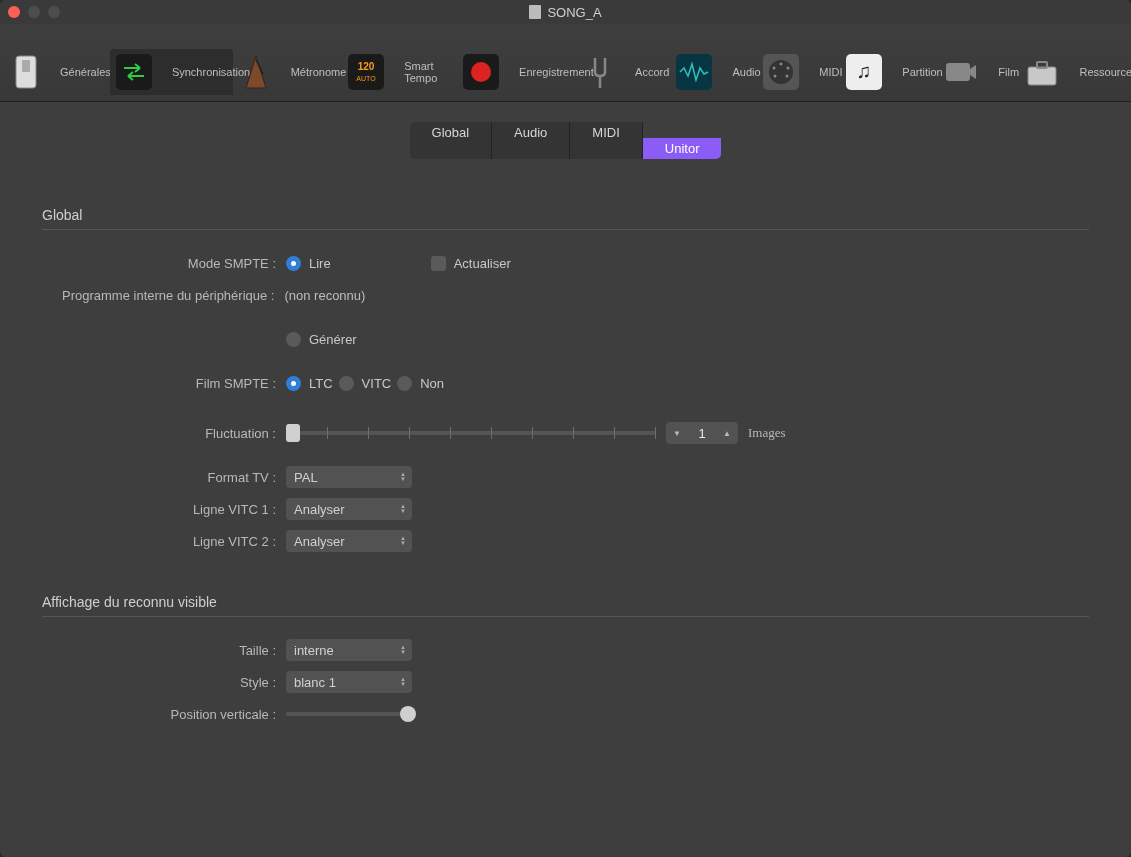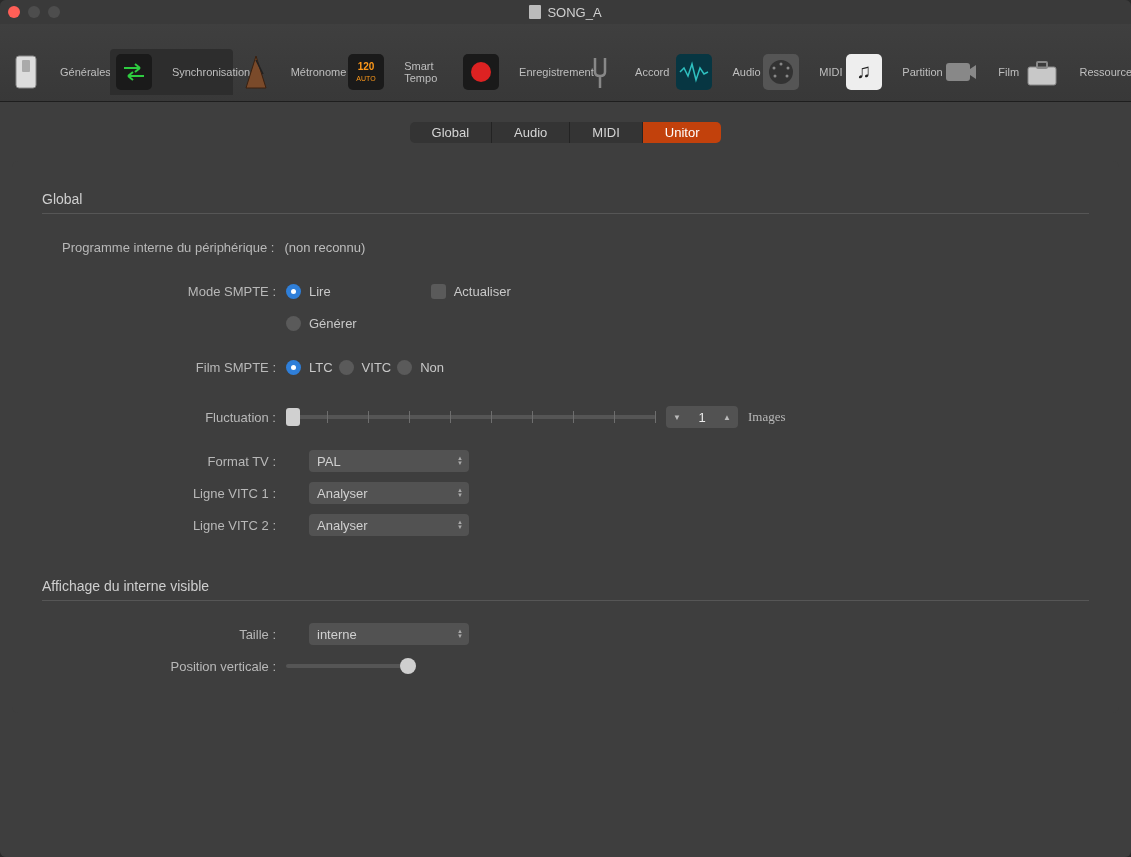--- a/index.html
+++ b/index.html
@@ -103,22 +103,23 @@
   .sub-tab {
     padding: 3px 22px;
     font-size: 13px;
     background: #343434;
     color: #d5d5d5;
     border-right: 1px solid #232323;
     cursor: pointer;
   }
   .sub-tab:last-child { border-right: none; }
   .sub-tab.active {
-    background: #c2410c;
+    background: #8b5cf6;
     color: #fff;
+    margin-top: 16px;
   }
   .panel {
     background: #3e3e3e;
     border-radius: 6px;
     padding: 20px 30px 30px 30px;
   }
   .section-heading {
     font-size: 14px;
     color: #cfcfcf;
     margin: 10px 0 4px 0;
@@ -256,28 +257,27 @@
   }
   .unit-label {
     color: #b8b8b8;
     font-size: 13px;
     font-family: Liberation Serif, serif;
   }
   .select {
     background: #525252;
     border-radius: 4px;
     height: 22px;
-    width: 160px;
+    width: 126px;
     display: flex;
     align-items: center;
     padding: 0 8px;
     color: #d0d0d0;
     font-size: 13px;
     position: relative;
-    margin-left: 23px;
   }
   .select-arrows {
     position: absolute;
     right: 6px;
     display: flex;
     flex-direction: column;
     gap: 1px;
     font-size: 6px;
     color: #aaa;
     line-height: 5px;
@@ -417,38 +417,38 @@
         <div class="sub-tab">MIDI</div>
         <div class="sub-tab active">Unitor</div>
       </div>
     </div>
 
     <div class="panel">
 
       <div class="section-heading">Global</div>
       <div class="section-rule"></div>
 
-      <div class="form-row form-gap">
-        <div class="form-label" style="width:auto; text-align:left; padding-left:20px;">Programme interne du périphérique :</div>
-        <div class="form-control">
-          <span>(non reconnu)</span>
-        </div>
-      </div>
-
       <div class="form-row">
         <div class="form-label">Mode SMPTE :</div>
         <div class="form-control">
           <div class="radio-option">
             <span class="radio-btn checked"></span>
             <span>Lire</span>
           </div>
           <div class="checkbox-label">
             <span class="checkbox"></span>
             <span>Actualiser</span>
           </div>
+        </div>
+      </div>
+
+      <div class="form-row form-gap">
+        <div class="form-label" style="width:auto; text-align:left; padding-left:20px;">Programme interne du périphérique :</div>
+        <div class="form-control">
+          <span>(non reconnu)</span>
         </div>
       </div>
       <div class="form-row form-gap">
         <div class="form-label"></div>
         <div class="form-control">
           <div class="radio-option">
             <span class="radio-btn"></span>
             <span>Générer</span>
           </div>
         </div>
@@ -530,33 +530,42 @@
         <div class="form-control">
           <div class="select">
             <span>Analyser</span>
             <span class="select-arrows">▲<br>▼</span>
           </div>
         </div>
       </div>
 
       <div style="height:14px"></div>
 
-      <div class="section-heading">Affichage du interne visible</div>
+      <div class="section-heading">Affichage du reconnu visible</div>
       <div class="section-rule"></div>
 
       <div class="form-row">
         <div class="form-label">Taille :</div>
         <div class="form-control">
           <div class="select">
             <span>interne</span>
             <span class="select-arrows">▲<br>▼</span>
           </div>
         </div>
       </div>
 
+      <div class="form-row">
+        <div class="form-label">Style :</div>
+        <div class="form-control">
+          <div class="select">
+            <span>blanc 1</span>
+            <span class="select-arrows">▲<br>▼</span>
+          </div>
+        </div>
+      </div>
 
 
       <div class="form-row">
         <div class="form-label">Position verticale :</div>
         <div class="form-control">
           <div class="slider small">
             <div class="slider-track"></div>
             <div class="slider-thumb" style="left:calc(100% - 16px);"></div>
           </div>
         </div>

